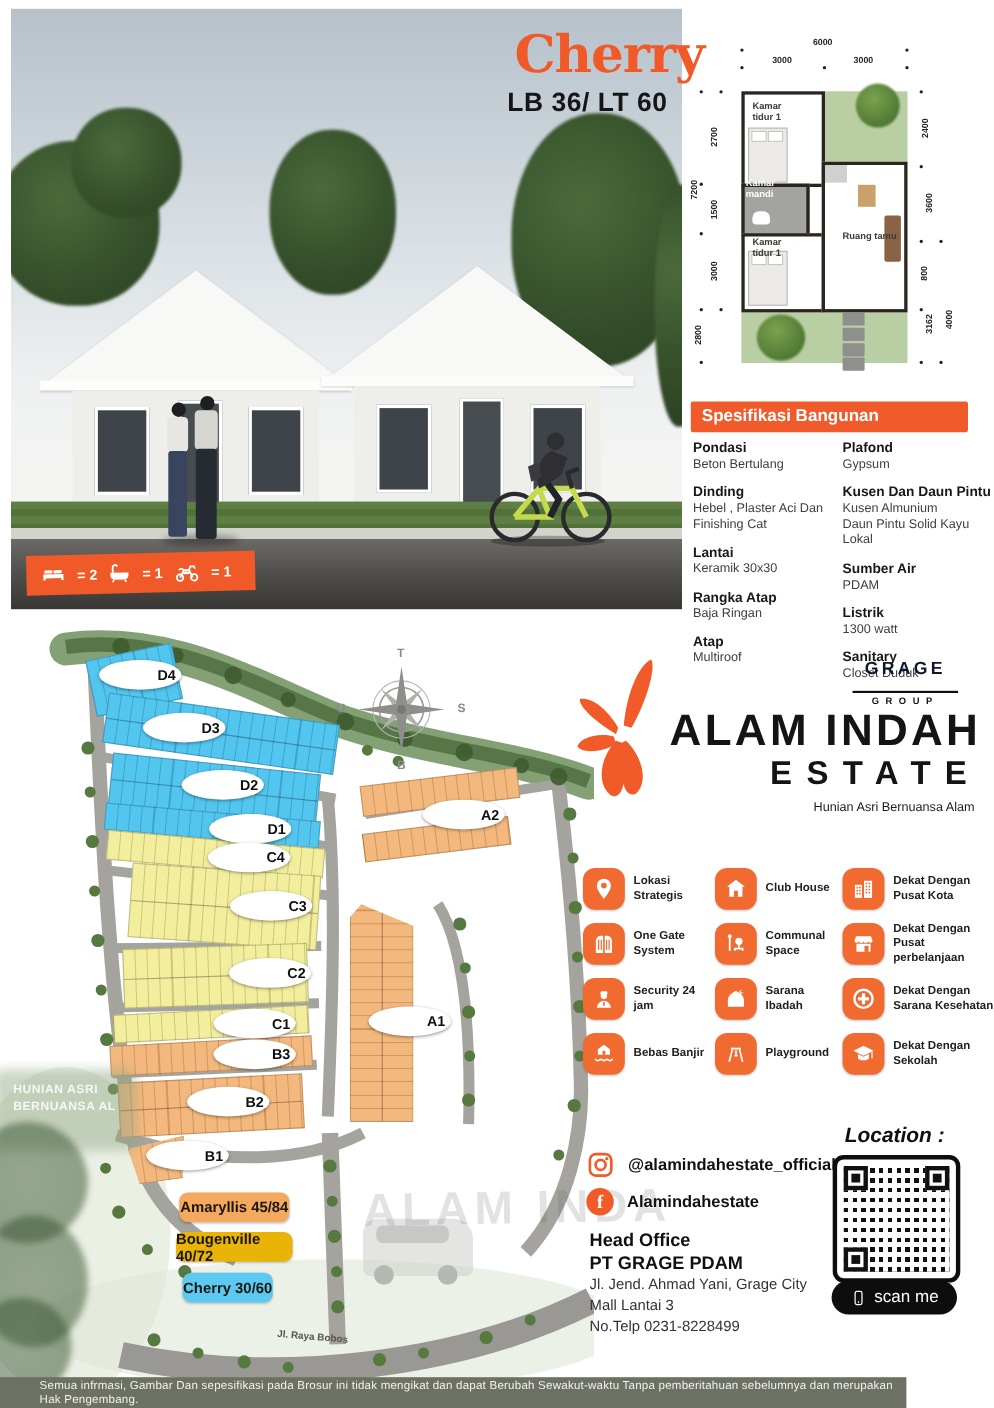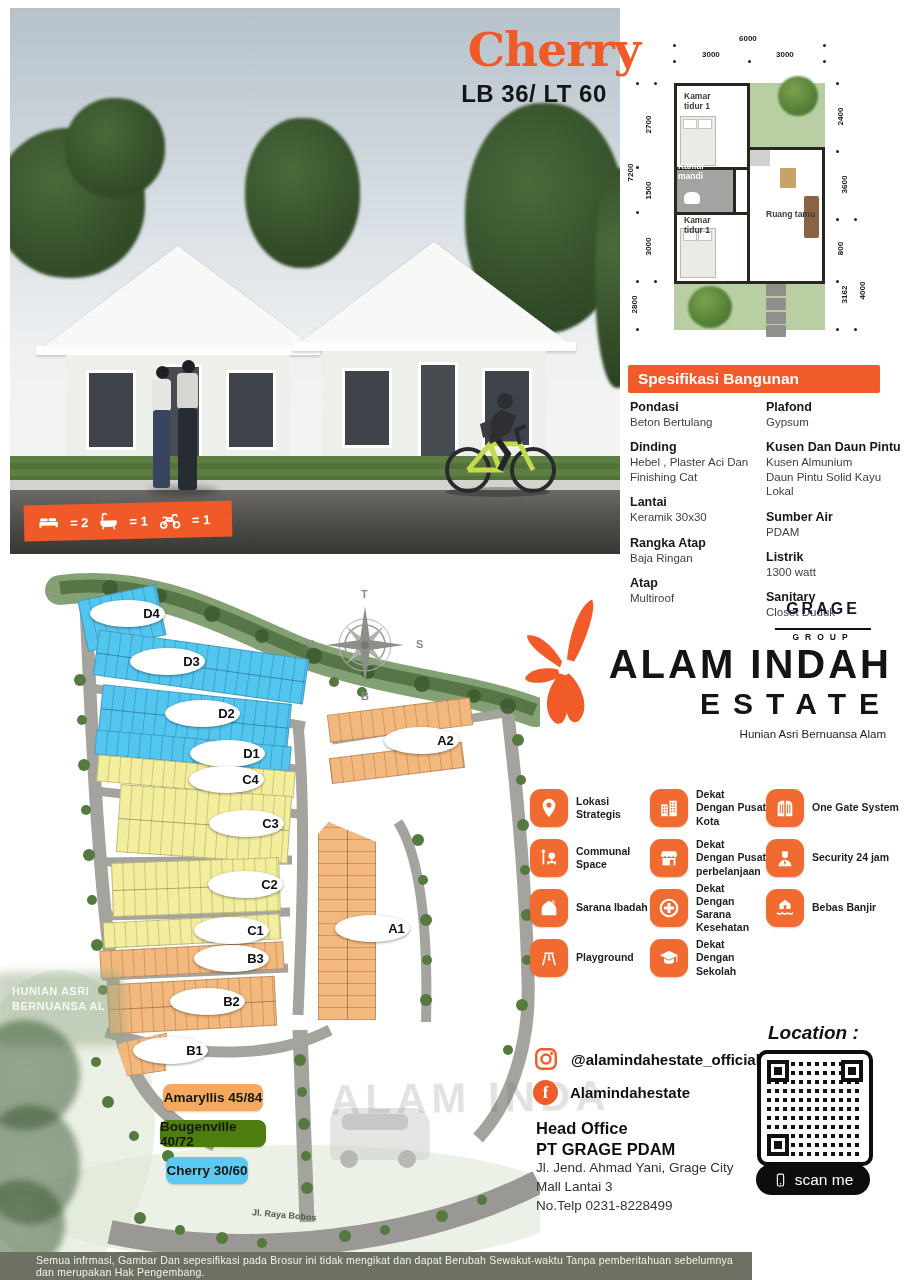--- a/index.html
+++ b/index.html
@@ -139,21 +139,21 @@
                      repeating-linear-gradient(0deg,#111 0 4px,#fff 4px 9px);
     background-blend-mode:lighten;}
   .finder{position:absolute;width:22px;height:22px;border:4px solid #111;background:#fff;
     box-sizing:border-box;}
   .finder::after{content:'';position:absolute;left:3px;top:3px;width:8px;height:8px;background:#111;}
   .scan-pill{left:756px;top:1164px;width:114px;height:31px;border-radius:17px;background:#0d0d0d;
     display:flex;align-items:center;justify-content:center;gap:7px;z-index:2;}
   .scan-pill span{color:#fff;font-size:15.5px;}
 
   
-  .footer{left:0;top:1252px;width:752px;height:28px;background:#6d7163;z-index:5;
+  .footer{left:0;top:1252px;width:824px;height:28px;background:#6d7163;z-index:5;
     display:flex;align-items:center;}
   .footer span{color:#f2f2ee;font-size:10.5px;padding-left:36px;letter-spacing:.2px;}
 </style>
 </head>
 <body>
 
 <div class="page">
 
   <div class="abs photo">
     <div class="tree" style="left:-15px;top:120px;width:150px;height:150px;"></div>
@@ -463,21 +463,21 @@
       <path transform="rotate(45 45 45)" d="M45 18L48.5 41.5L72 45L48.5 48.5L45 72L41.5 48.5L18 45L41.5 41.5Z" fill="#b0b0ad"></path>
       <path d="M45 6L50 40L84 45L50 50L45 84L40 50L6 45L40 40Z" fill="#8e8e8b"></path>
       <circle cx="45" cy="45" r="4" fill="#777774"></circle>
     </svg>
     <span class="compass-letter" style="left:361px;top:28px;">T</span>
     <span class="compass-letter" style="left:306px;top:78px;">U</span>
     <span class="compass-letter" style="left:416px;top:78px;">S</span>
     <span class="compass-letter" style="left:361px;top:130px;">B</span>
 
     <div class="pill" style="left:163px;top:524px;width:100px;height:27px;background:#F5A95F;">Amaryllis 45/84</div>
-    <div class="pill" style="left:160px;top:560px;width:106px;height:27px;background:#4d7c0f;">Bougenville 40/72</div>
+    <div class="pill" style="left:160px;top:560px;width:106px;height:27px;background:#eab308;">Bougenville 40/72</div>
     <div class="pill" style="left:166px;top:597px;width:82px;height:27px;background:#5BC9F1;">Cherry 30/60</div>
 
     <div class="road-label" style="left:252px;top:650px;">Jl. Raya Bobos</div>
     <div class="wm-left-bg"></div>
     <div class="wm-left pre">HUNIAN ASRI
 BERNUANSA AL</div>
     <div class="car"></div>
     <div class="foliage" style="left:-30px;top:460px;width:110px;height:110px;"></div>
     <div class="foliage" style="left:-20px;top:545px;width:100px;height:120px;"></div>
     <div class="foliage" style="left:-25px;top:620px;width:90px;height:90px;"></div>
@@ -506,20 +506,29 @@
 
   <div class="abs features">
 
     <div class="feat">
       <span class="tile">
         <svg width="22" height="22" viewBox="0 0 24 24">
             <path fill="#fff" fill-rule="evenodd" d="M12 2a7 7 0 0 0-7 7c0 5 7 13 7 13s7-8 7-13a7 7 0 0 0-7-7zm0 9.6A2.8 2.8 0 1 1 12 6a2.8 2.8 0 0 1 0 5.6z"></path>
           </svg>
       </span>
       <span class="flabel">Lokasi Strategis</span>
+    </div>
+    <div class="feat">
+      <span class="tile">
+        <svg width="22" height="22" viewBox="0 0 24 24">
+            <path fill="#fff" d="M12 3l9 7h-2.5v10h-13V10H3z"></path>
+            <rect x="10" y="14" width="4" height="6" fill="#F16A2F"></rect>
+          </svg>
+      </span>
+      <span class="flabel">Club House</span>
     </div>
     <div class="feat">
       <span class="tile">
         <svg width="22" height="22" viewBox="0 0 24 24">
             <g fill="#fff">
               <rect x="3.5" y="8" width="7" height="13"></rect>
               <rect x="12.5" y="4" width="8" height="17"></rect>
             </g>
             <g fill="#F16A2F">
               <rect x="5" y="10" width="1.6" height="1.6"></rect>

